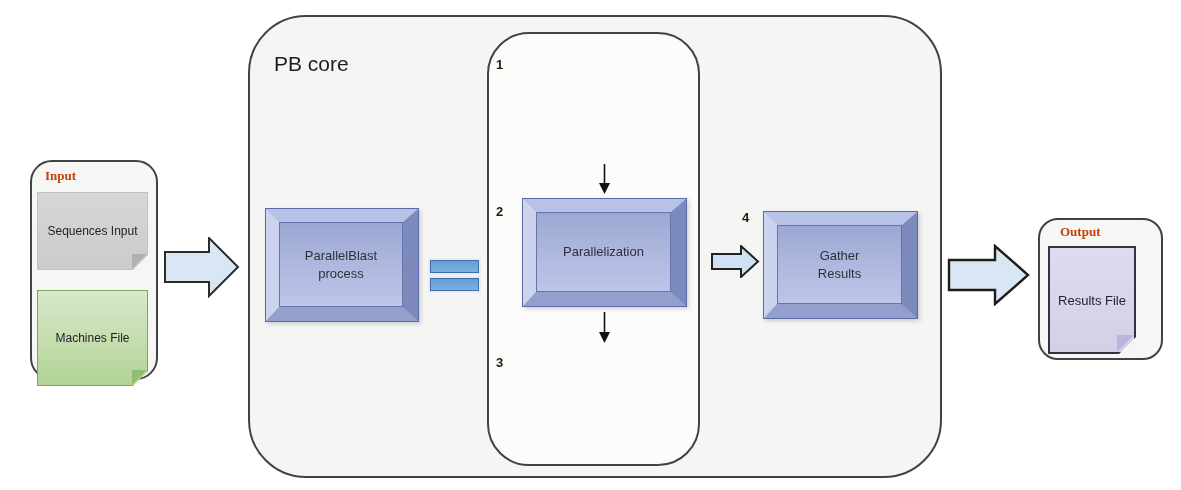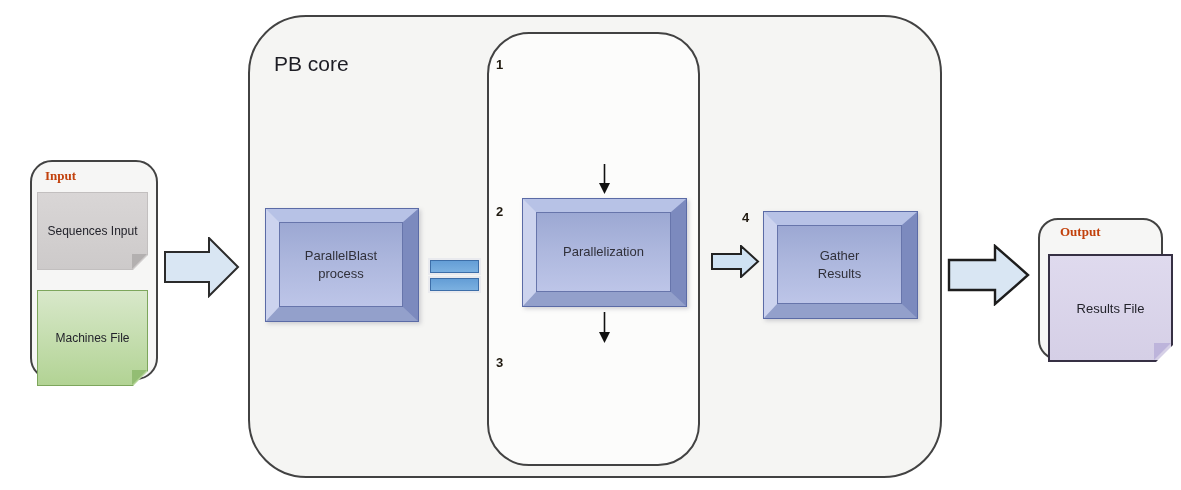--- a/index.html
+++ b/index.html
@@ -131,18 +131,18 @@
     </div>
   </div>
 
   <svg class="arrow-svg" style="left:947px;top:244px;" width="83" height="62" viewBox="0 0 83 62">
     <polygon points="2,16 48,16 48,2 81,31 48,60 48,46 2,46" fill="#d9e6f3" stroke="#1d1d1d" stroke-width="2.4" stroke-linejoin="miter"></polygon>
   </svg>
 
   <div class="group" style="left:1038px;top:218px;width:125px;height:142px;border-radius:20px;">
     <div class="group-label" style="left:12px;top:4px;margin-left:8px;">Output</div>
   </div>
-  <div class="doc doc-res" style="left:1048px;top:254px;width:125px;height:108px;clip-path:polygon(0 0,100% 0,100% calc(100% - 17px),calc(100% - 17px) 100%,0 100%);text-align:center;">
+  <div class="doc doc-res" style="left:1048px;top:246px;width:88px;height:108px;clip-path:polygon(0 0,100% 0,100% calc(100% - 17px),calc(100% - 17px) 100%,0 100%);text-align:center;">
     <span>Results File</span>
     <div class="fold" style="width:17px;height:17px;"></div>
   </div>
 
 </div>
 
 </body></html>

